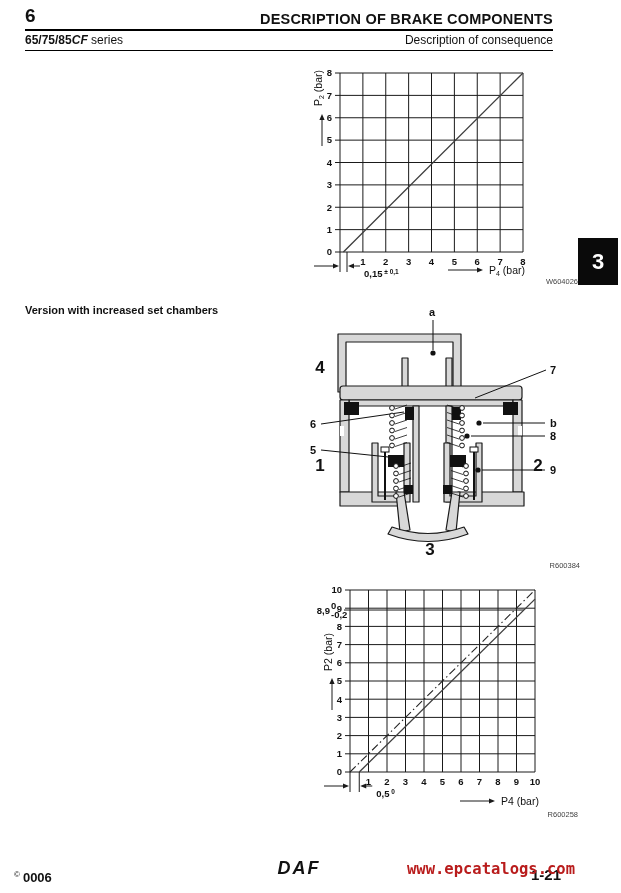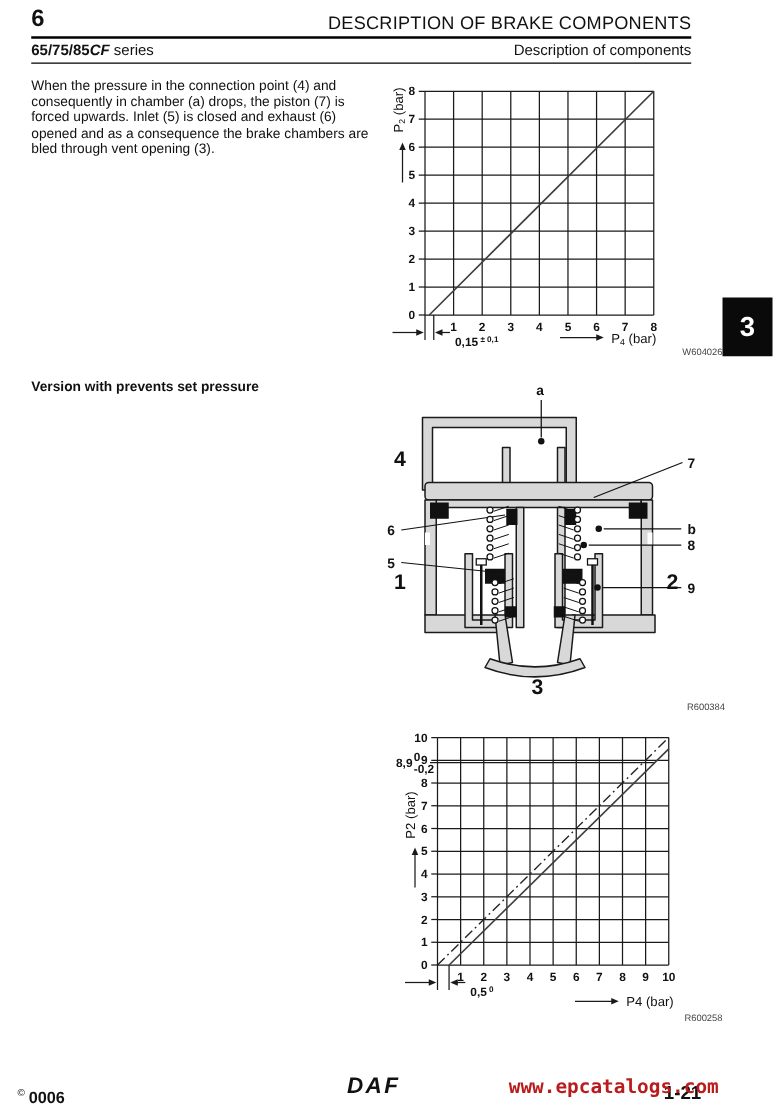--- a/index.html
+++ b/index.html
@@ -2,21 +2,21 @@
 <html><head>
 <meta charset="utf-8">
 <style>
   html,body{margin:0;padding:0;background:#888;}
   .page{position:relative;width:621px;height:893px;background:#ffffff;margin:0 auto;
         font-family:"Liberation Sans",sans-serif;color:#111;overflow:hidden;}
   
   .header{position:absolute;left:25px;top:5px;width:528px;display:flex;justify-content:space-between;
           align-items:flex-end;border-bottom:2.5px solid #000;padding-bottom:2px;}
   .chapter-num{font-size:19px;font-weight:bold;}
-  .header-title{font-size:14.5px;font-weight:normal;letter-spacing:.2px;}
+  .header-title{font-size:14.5px;font-weight:bold;letter-spacing:.2px;}
   .subheader{position:absolute;left:25px;top:33px;width:528px;display:flex;justify-content:space-between;
              align-items:center;border-bottom:1.5px solid #000;padding-bottom:3px;font-size:12px;}
   .series b{font-weight:bold}.series i{font-weight:bold;font-style:italic}
   
   .textcol{position:absolute;left:25px;top:63px;width:276px;font-size:11px;line-height:1.14;}
   .textcol p{margin:0 0 9px 0;}
   .textcol2{position:absolute;left:25px;top:304px;width:276px;font-size:11px;line-height:1.14;}
   .sec-head{font-weight:bold;margin:0;}
   
   .tab3{position:absolute;left:578px;top:238px;width:40px;height:47px;background:#0a0a0a;color:#fff;
@@ -56,32 +56,31 @@
 <body>
 
 <div class="page">
 
   <div class="header">
     <span class="chapter-num">6</span>
     <span class="header-title">DESCRIPTION OF BRAKE COMPONENTS</span>
   </div>
   <div class="subheader">
     <span class="series"><b>65/75/85</b><i>CF</i><span> series</span></span>
-    <span>Description of components</span>
+    <span>Description of consequence</span>
   </div>
 
   <div class="tab3">
     <span>3</span>
   </div>
 
   <div class="textcol">
-    <p>When the pressure in the connection point (4) and consequently in chamber (a) drops, the piston (7) is forced upwards. Inlet (5) is closed and exhaust (6) opened and as a consequence the brake chambers are bled through vent opening (3).</p>
   </div>
   <div class="textcol2">
-    <p class="sec-head">Version with prevents set pressure</p>
+    <p class="sec-head">Version with increased set chambers</p>
   </div>
 
   <svg id="chart1" class="fig" style="left:300px;top:56px;" width="285" height="244" viewBox="0 0 285 244">
       <line x1="40" y1="17" x2="40" y2="196" class="ln"></line>
       <line x1="62.875" y1="17" x2="62.875" y2="196" class="ln"></line>
       <line x1="85.75" y1="17" x2="85.75" y2="196" class="ln"></line>
       <line x1="108.625" y1="17" x2="108.625" y2="196" class="ln"></line>
       <line x1="131.5" y1="17" x2="131.5" y2="196" class="ln"></line>
       <line x1="154.375" y1="17" x2="154.375" y2="196" class="ln"></line>
       <line x1="177.25" y1="17" x2="177.25" y2="196" class="ln"></line>

